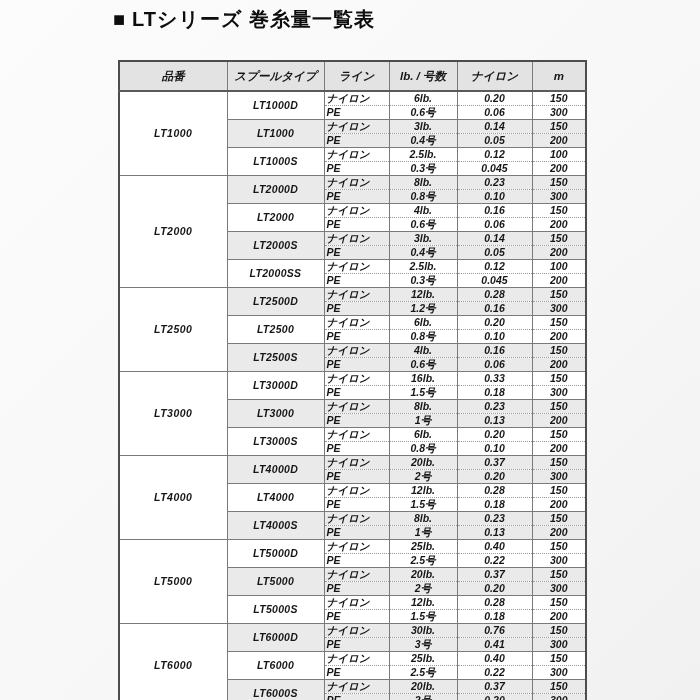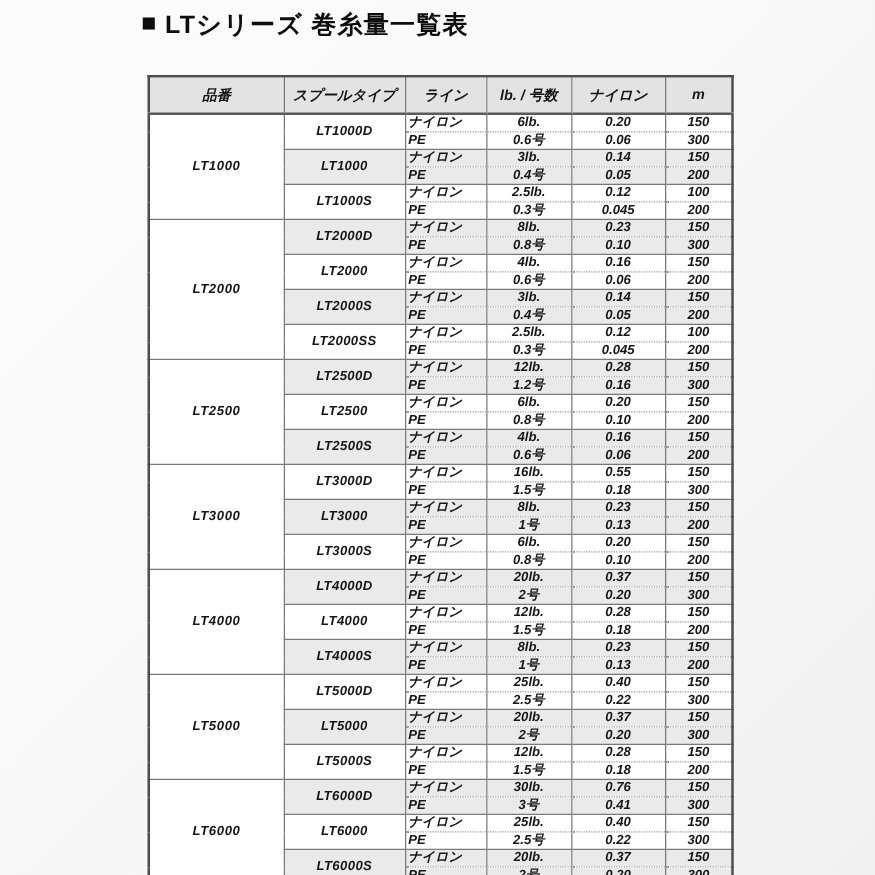--- a/index.html
+++ b/index.html
@@ -252,21 +252,21 @@
           <td class="line-cell shaded">PE</td>
           <td class="num-cell shaded">0.6号</td>
           <td class="num-cell shaded">0.06</td>
           <td class="num-cell shaded">200</td>
         </tr>
         <tr>
           <td rowspan="6" class="model-cell">LT3000</td>
           <td rowspan="2" class="spool-cell">LT3000D</td>
           <td class="line-cell dotted-bottom">ナイロン</td>
           <td class="num-cell dotted-bottom">16lb.</td>
-          <td class="num-cell dotted-bottom">0.55</td>
+          <td class="num-cell dotted-bottom">0.33</td>
           <td class="num-cell dotted-bottom">150</td>
         </tr>
         <tr>
           <td class="line-cell">PE</td>
           <td class="num-cell">1.5号</td>
           <td class="num-cell">0.18</td>
           <td class="num-cell">300</td>
         </tr>
         <tr>
           <td rowspan="2" class="spool-cell shaded">LT3000</td>

